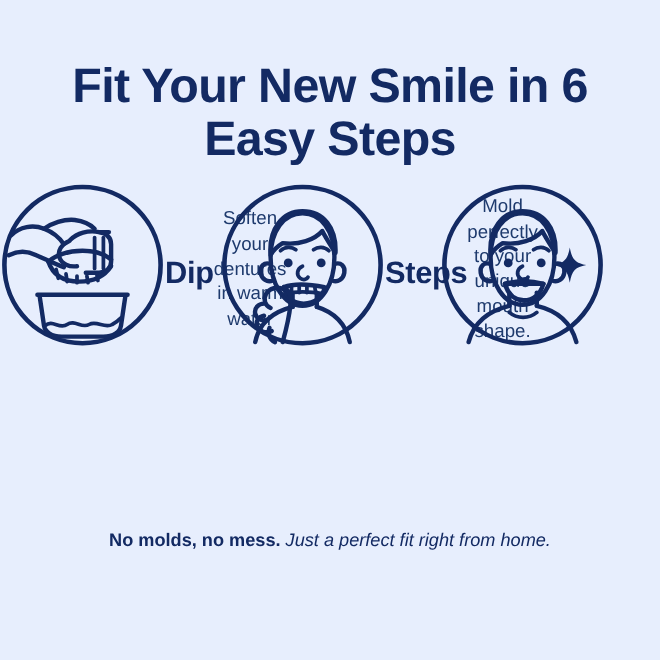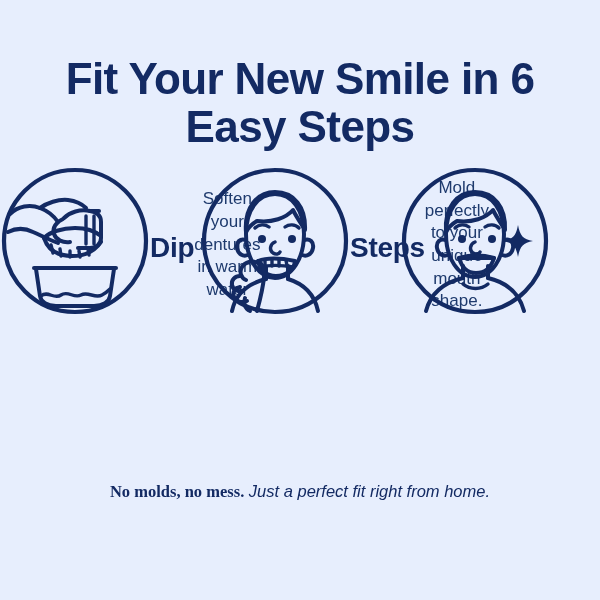--- a/index.html
+++ b/index.html
@@ -86,21 +86,20 @@
     top: 481px;
     left: 0;
     width: 600px;
     text-align: center;
     font-size: 16.5px;
     color: #132a63;
     line-height: 1.3;
   }
   .tagline .bold {
     font-weight: bold;
-    font-family: Liberation Serif, serif;
   }
   .tagline .ital {
     font-style: italic;
     font-weight: normal;
     margin-top: 44px;
   }
 
   
   .ln {
     fill: none;

